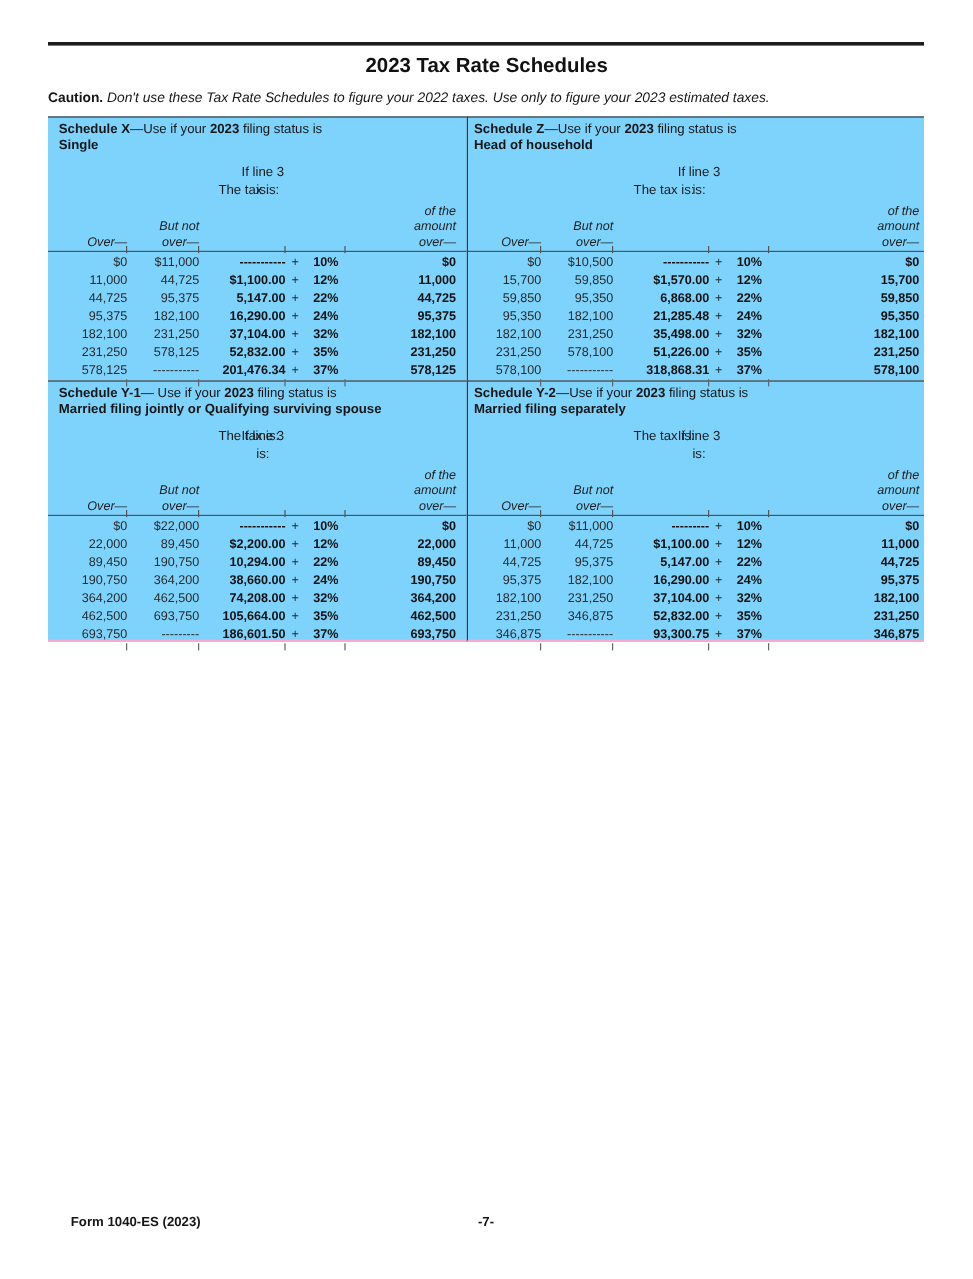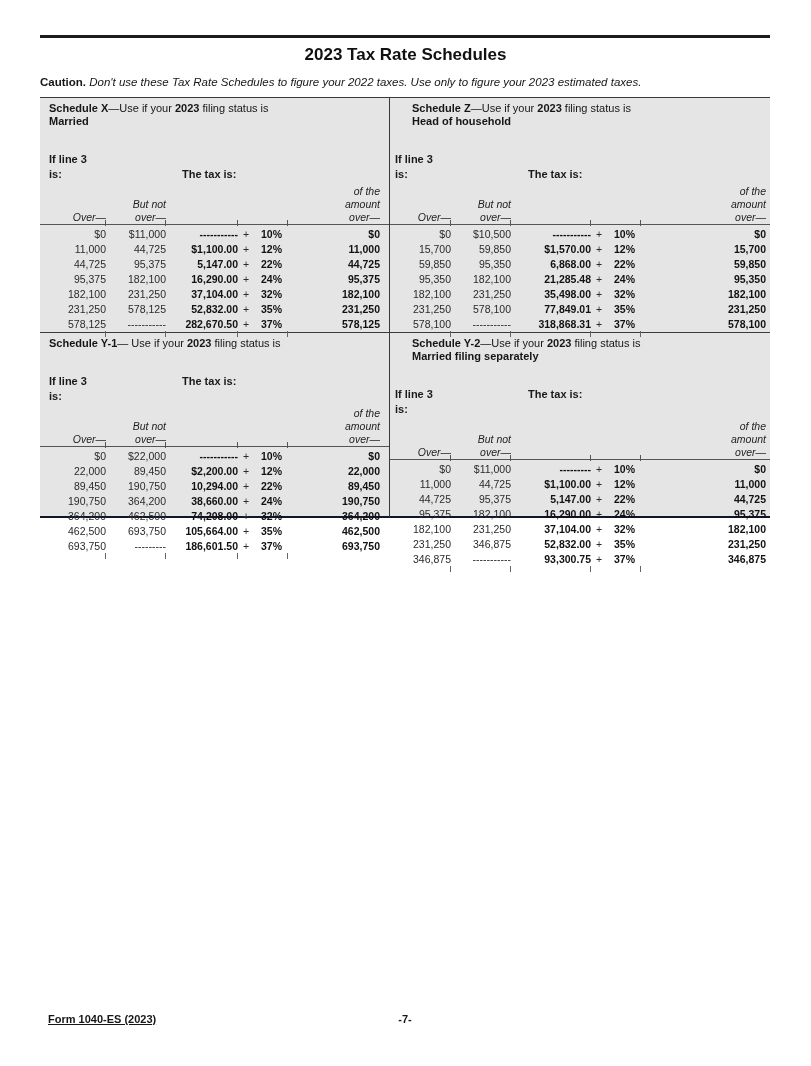--- a/index.html
+++ b/index.html
@@ -9,32 +9,32 @@
     font-family:"Liberation Sans", sans-serif; color:#1a1a1a;
     -webkit-font-smoothing:antialiased;
   }
   .rule1 { margin:35px 41px 0 40px; height:3px; background:#1c1c1c; }
   h1.title { margin-top:7px; text-align:center; font-size:17px; font-weight:bold; color:#111; }
   .caution { margin:11px 41px 0 40px; font-size:11.5px; color:#161616; }
   .caution b { font-style:normal; font-weight:bold; }
   .caution i { font-style:italic; }
 
   .schedules { margin:9px 41px 0 40px; display:grid; grid-template-columns:349px 381px; }
-  .panel { background:#e5e5e5; }
+  .panel { background:#7dd3fc; }
   .panel.top { border-top:1.5px solid #3a3a3a; }
-  .panel.bottom { border-top:1.5px solid #3a3a3a; border-bottom:2px solid #0f172a; height:186px; }
+  .panel.bottom { border-top:1.5px solid #3a3a3a; border-bottom:2px solid #f9a8d4; height:218px; }
   .panel.pr { border-left:1.5px solid #3a3a3a; }
 
   .sched-head { margin-top:4px; font-size:11px; line-height:13px; color:#161616; }
   .pl .sched-head { margin-left:9px; }
-  .pr .sched-head { margin-left:22px; }
+  .pr .sched-head { margin-left:5px; }
   .sched-head b { font-weight:bold; }
   .sched-head .status { font-weight:bold; }
 
-  .cond { position:relative; margin-top:24px; height:31px; font-size:11px; font-weight:bold; line-height:15px; }
+  .cond { position:relative; margin-top:9px; height:31px; font-size:11px; font-weight:normal; line-height:15px;text-align:center; }
   .pl .cond { margin-left:9px; } .pr .cond { margin-left:5px; }
   .cond .taxis { position:absolute; left:133px; }
   .variant-a .taxis { top:15px; }
   .variant-b .taxis { top:0; }
 
   .grid { display:grid; }
   .pl .grid { grid-template-columns:57px 60px 72px 16px 34px 1fr; padding:0 9px; }
   .pr .grid { grid-template-columns:57px 60px 80px 16px 34px 1fr; padding:0 4px; }
 
   .colheads { align-items:end; height:42px; border-bottom:1.5px solid #555; font-size:10.5px; font-style:italic; color:#222; padding-bottom:1px; }
@@ -50,36 +50,36 @@
   .cell { position:relative; }
   .cell.num { text-align:right; color:#2a2a2a; }
   .cell.bold { font-weight:bold; color:#111; }
   .cell.c3 { text-align:right; }
   .cell.c4 { text-align:center; color:#2a2a2a; }
   .cell.c5 { text-align:left; padding-left:7px; }
   .cell.c6 { text-align:right; }
   .cell.tick::after { content:""; position:absolute; right:0; bottom:-5px; width:1px; height:6px; background:#666; }
 
   .footer { position:absolute; top:1013px; left:40px; width:730px; font-size:11px; font-weight:bold; color:#161616; }
-  .footer .form { position:absolute; left:8px; top:0;text-decoration:underline; }
+  .footer .form { position:absolute; left:19px; top:0; }
   .footer .pagenum { display:block; text-align:center; }
 </style>
 </head>
 <body>
 
 <div class="rule1"></div>
 <h1 class="title">2023 Tax Rate Schedules</h1>
 <p class="caution"><b>Caution.</b> <i>Don't use these Tax Rate Schedules to figure your 2022 taxes. Use only to figure your 2023 estimated taxes.</i></p>
 
 <div class="schedules">
 
   <section class="panel pl top">
     <header class="sched-head">
       <div><b>Schedule X</b><span>—Use if your </span><b>2023</b><span> filing status is</span></div>
-      <div class="status">Married</div>
+      <div class="status">Single</div>
     </header>
     <div class="cond variant-a">
       <div>If line 3</div>
       <div>is:</div>
       <div class="taxis">The tax is:</div>
     </div>
     <div class="grid colheads">
       <div class="ch c1 t">Over—</div>
       <div class="ch c2 t">
           <div>But not</div>
@@ -141,21 +141,21 @@
           <div class="cell c1 num">231,250</div>
           <div class="cell c2 num">578,125</div>
           <div class="cell c3 bold">52,832.00</div>
           <div class="cell c4">+</div>
           <div class="cell c5 bold">35%</div>
           <div class="cell c6 bold">231,250</div>
         </div>
         <div class="grid row">
           <div class="cell c1 num tick">578,125</div>
           <div class="cell c2 num tick">-----------</div>
-          <div class="cell c3 bold tick">282,670.50</div>
+          <div class="cell c3 bold tick">201,476.34</div>
           <div class="cell c4">+</div>
           <div class="cell c5 bold tick">37%</div>
           <div class="cell c6 bold">578,125</div>
         </div>
       </div>
   </section>
 
   <section class="panel pr top">
     <header class="sched-head">
       <div><b>Schedule Z</b><span>—Use if your </span><b>2023</b><span> filing status is</span></div>
@@ -220,39 +220,40 @@
           <div class="cell c1 num">182,100</div>
           <div class="cell c2 num">231,250</div>
           <div class="cell c3 bold">35,498.00</div>
           <div class="cell c4">+</div>
           <div class="cell c5 bold">32%</div>
           <div class="cell c6 bold">182,100</div>
         </div>
         <div class="grid row">
           <div class="cell c1 num">231,250</div>
           <div class="cell c2 num">578,100</div>
-          <div class="cell c3 bold">77,849.01</div>
+          <div class="cell c3 bold">51,226.00</div>
           <div class="cell c4">+</div>
           <div class="cell c5 bold">35%</div>
           <div class="cell c6 bold">231,250</div>
         </div>
         <div class="grid row">
           <div class="cell c1 num tick">578,100</div>
           <div class="cell c2 num tick">-----------</div>
           <div class="cell c3 bold tick">318,868.31</div>
           <div class="cell c4">+</div>
           <div class="cell c5 bold tick">37%</div>
           <div class="cell c6 bold">578,100</div>
         </div>
       </div>
   </section>
 
   <section class="panel pl bottom">
     <header class="sched-head">
       <div><b>Schedule Y-1</b><span>— Use if your </span><b>2023</b><span> filing status is</span></div>
+      <div class="status">Married filing jointly or Qualifying surviving spouse</div>
     </header>
     <div class="cond variant-b">
       <div>If line 3</div>
       <div>is:</div>
       <div class="taxis">The tax is:</div>
     </div>
     <div class="grid colheads">
       <div class="ch c1 t">Over—</div>
       <div class="ch c2 t">
           <div>But not</div>

